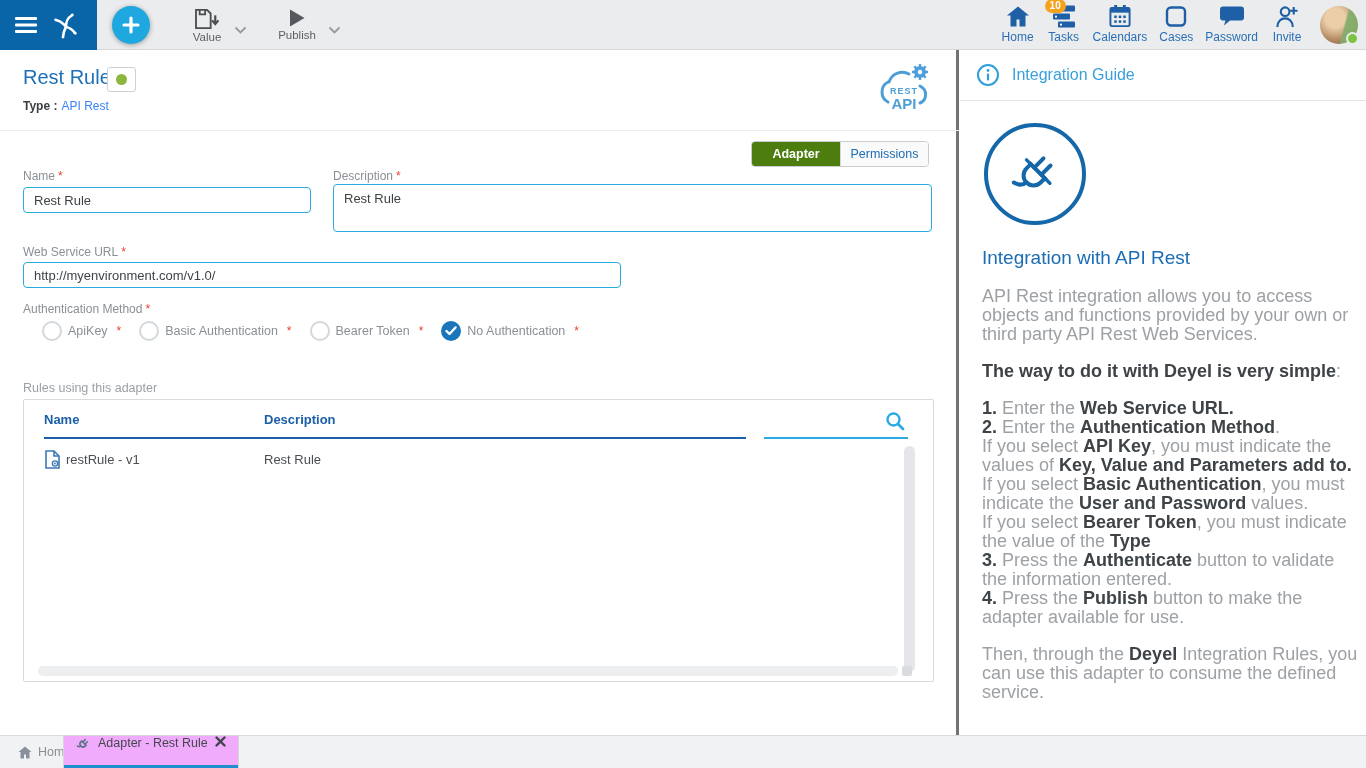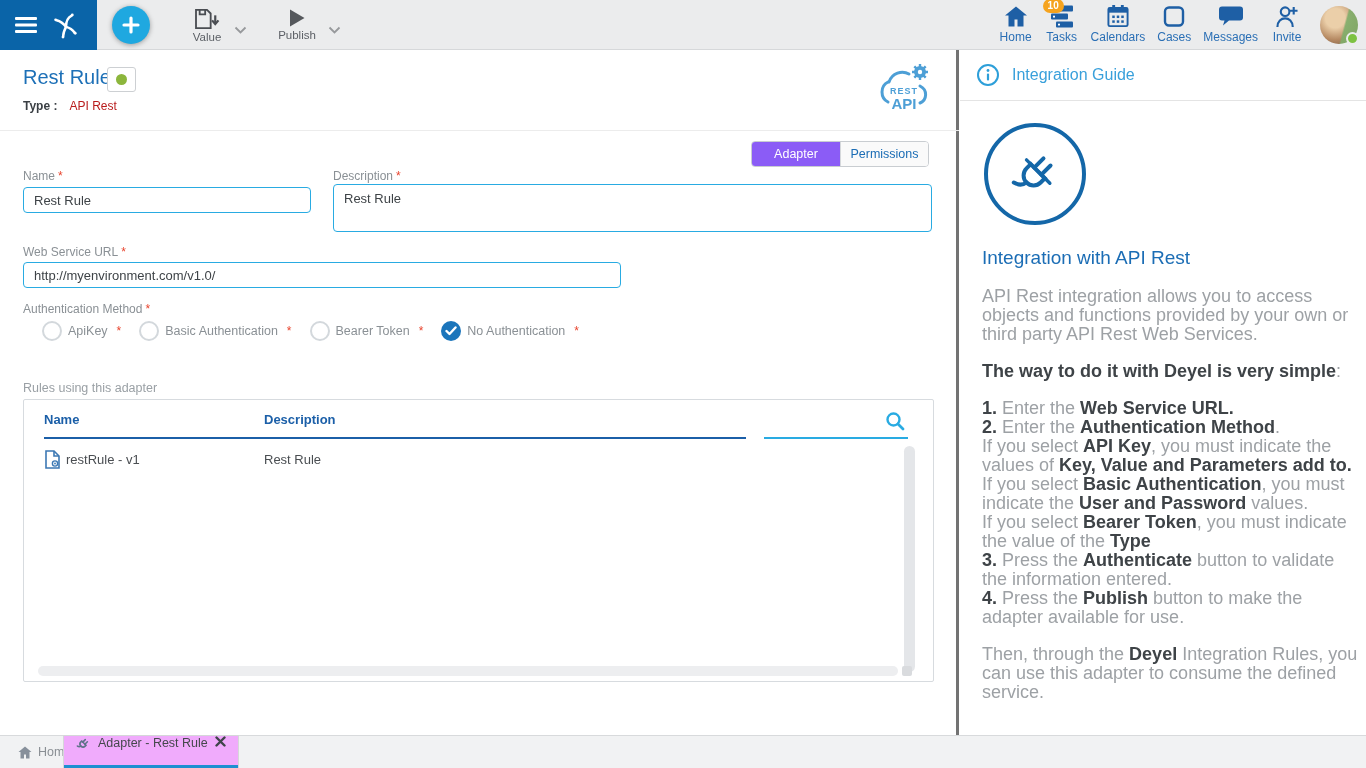--- a/index.html
+++ b/index.html
@@ -28,27 +28,27 @@
                        radial-gradient(circle at 40% 32%, #EBCFA9 0 28%, #B68A63 62%, #6E5240 100%); }
   .status-dot { position:absolute; right:-1px; bottom:-1px; width:13px; height:13px; border-radius:50%; background:#7DC242; border:2px solid #EBECED; }
 
   
   .main { position:absolute; left:0; top:50px; width:959px; height:685px; background:#fff; border-right:3px solid #737373; }
   .page-title { position:absolute; left:23px; top:16px; font-size:20px; color:#1D70B7; }
   .status-btn { position:absolute; left:107px; top:17px; width:29px; height:25px; background:#fff; border:1px solid #CDD0D3; border-radius:3px; display:flex; align-items:center; justify-content:center; cursor:pointer; }
   .green-dot { width:11px; height:11px; border-radius:50%; background:#8CB63C; }
   .type-line { position:absolute; left:23px; top:49px; font-size:12px; }
   .type-label { color:#3A3F44; font-weight:bold; }
-  .type-value { color:#b91c1c; margin-left:12px; }
+  .type-value { color:#3b82f6; margin-left:4px; }
   .rest-api-icon { position:absolute; left:874px; top:10px; }
   .main-divider { position:absolute; left:0; top:80px; width:959px; border-top:1px solid #ECECEC; }
 
   .seg-tabs { position:absolute; top:91px; right:27px; display:flex; height:26px; border-radius:4px; overflow:hidden; border:1px solid #C9CDD1; }
   .seg-tab { width:88px; display:flex; align-items:center; justify-content:center; font-size:12.5px; cursor:pointer; }
-  .seg-tab.active { background:#8b5cf6; color:#fff; font-weight:normal; }
+  .seg-tab.active { background:#4d7c0f; color:#fff; font-weight:bold; }
   .seg-tab.idle { background:#FAFAFA; color:#1B6DB5; border-left:1px solid #D5D8DB; }
 
   .f-label { position:absolute; font-size:12px; color:#8A9095; }
   .req { color:#E8442E; margin-left:3px; font-size:12px; }
   .cyan-input { position:absolute; border:1.5px solid #29ABE2; border-radius:4px; font-family:"Liberation Sans",sans-serif; font-size:13px; color:#3E4347; padding:0 10px; outline:none; background:#fff; }
   .lbl-name { left:23px; top:119px; }   .in-name { left:23px; top:137px; width:288px; height:26px; }
   .lbl-desc { left:333px; top:119px; }
   .in-desc { left:333px; top:134px; width:599px; height:48px; resize:none; padding:6px 10px; line-height:16px; }
   .lbl-url { left:23px; top:195px; }    .in-url { left:23px; top:212px; width:598px; height:26px; }
   .lbl-auth { left:23px; top:252px; }
@@ -201,21 +201,21 @@
       <div class="nav-item">
         <svg width="22" height="22" viewBox="0 0 22 22">
           <rect x="2" y="2" width="18" height="18" rx="4" fill="none" stroke="#1E5FA5" stroke-width="2.4"></rect>
         </svg>
         <span class="nav-label">Cases</span>
       </div>
       <div class="nav-item">
         <svg width="26" height="22" viewBox="0 0 26 22">
           <path d="M4 1 h18 a3 3 0 0 1 3 3 v8 a3 3 0 0 1 -3 3 H11 l-6 5 1.5 -5 H4 a3 3 0 0 1 -3 -3 V4 a3 3 0 0 1 3 -3 Z" fill="#1E5FA5"></path>
         </svg>
-        <span class="nav-label">Messages</span>
+        <span class="nav-label">Password</span>
       </div>
       <div class="nav-item">
         <svg width="26" height="24" viewBox="0 0 26 24">
           <circle cx="11" cy="7" r="4.5" fill="none" stroke="#1E5FA5" stroke-width="2.2"></circle>
           <path d="M3 23 c0 -6 4 -9 8 -9 s8 3 8 9" fill="none" stroke="#1E5FA5" stroke-width="2.2"></path>
           <path d="M20 2 v8 M16 6 h8" stroke="#1E5FA5" stroke-width="2.2"></path>
         </svg>
         <span class="nav-label">Invite</span>
       </div>
     </div>

